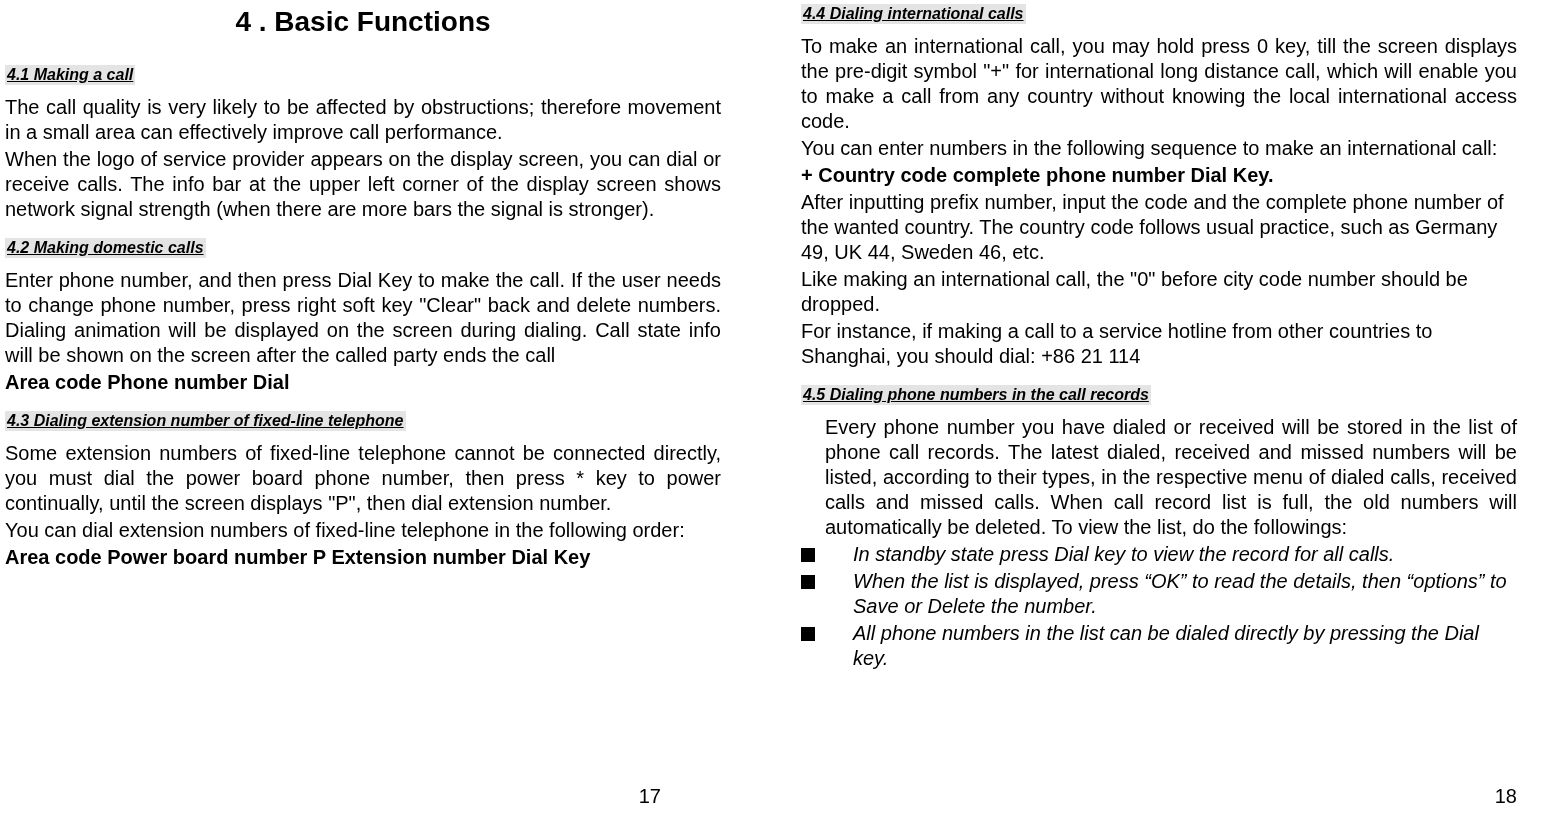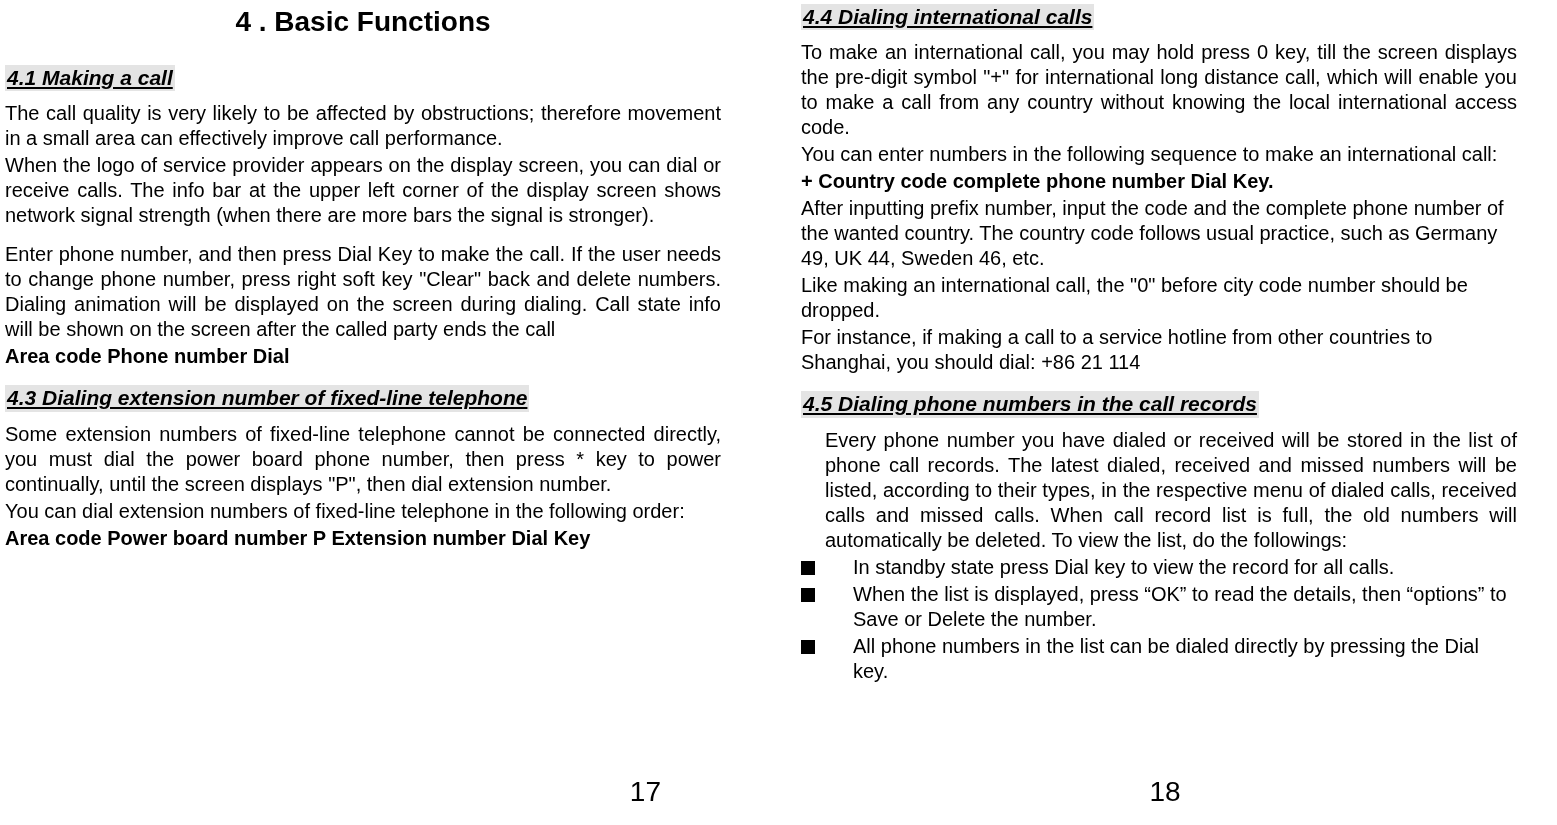--- a/index.html
+++ b/index.html
@@ -30,21 +30,21 @@
   }
   .chapter-title {
     text-align: center;
     font-weight: bold;
     font-size: 28px;
     margin: 4px 0 22px 0;
   }
   .section-heading {
     font-weight: bold;
     font-style: italic;
-    font-size: 21px;
+    font-size: 16px;
     text-decoration: underline;
     background: #e4e4e4;
     display: inline-block;
     margin: 4px 0 8px 0;
     padding: 0 2px;
   }
   .body-text {
     text-align: justify;
     margin: 2px 0 2px 0;
   }
@@ -69,47 +69,49 @@
     width: 14px;
     height: 14px;
     background: #000;
     flex: 0 0 14px;
     margin-top: 6px;
     margin-right: 38px;
   }
   .bullet-row .bt {
     flex: 1;
     text-align: left;
+    font-style: italic;
   }
   .page-num {
     text-align: center;
-    font-size: 28px;
+    font-size: 20px;
     margin-top: auto;
     padding-bottom: 4px;
   }
   .page-num-left { text-align: right; padding-right: 60px; }
-  .page-num-right { text-align: center; padding-left: 12px; }
+  .page-num-right { text-align: right; padding-left: 12px; }
 </style>
 </head>
 <body>
 
 <div class="spread">
 
   <div class="page page-left">
     <div class="chapter-title">4  . Basic Functions</div>
 
     <div>
       <span class="section-heading">4.1 Making a call</span>
       <div class="body-text">The call quality is very likely to be affected by obstructions; therefore movement in a small area can effectively improve call performance.</div>
       <div class="body-text">When the logo of service provider appears on the display screen, you can dial or receive calls. The info bar at the upper left corner of the display screen shows network signal strength (when there are more bars the signal is stronger).</div>
     </div>
 
     <div style="height:10px"></div>
 
     <div>
+      <span class="section-heading">4.2 Making domestic calls</span>
       <div class="body-text">Enter phone number, and then press Dial Key to make the call. If the user needs to change phone number, press right soft key "Clear" back and delete numbers. Dialing animation will be displayed on the screen during dialing. Call state info will be shown on the screen after the called party ends the call</div>
       <div class="bold-line">Area code     Phone number     Dial</div>
     </div>
 
     <div style="height:10px"></div>
 
     <div>
       <span class="section-heading">4.3 Dialing extension number of fixed-line telephone</span>
       <div class="body-text">Some extension numbers of fixed-line telephone cannot be connected directly, you must dial the power board phone number, then press * key to power continually, until the screen displays "P", then dial extension number.</div>
       <div class="body-text-left">You can dial extension numbers of fixed-line telephone in the following order:</div>

